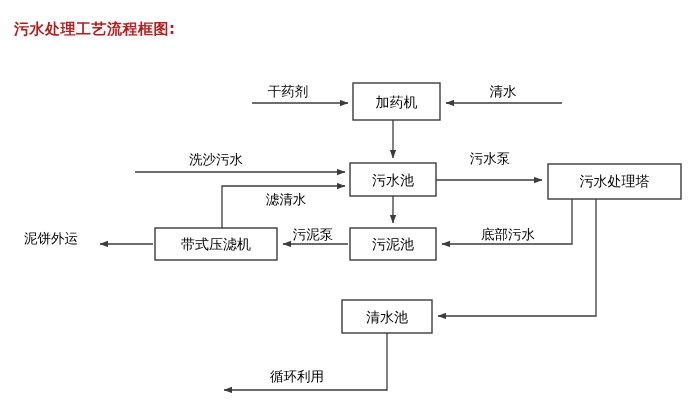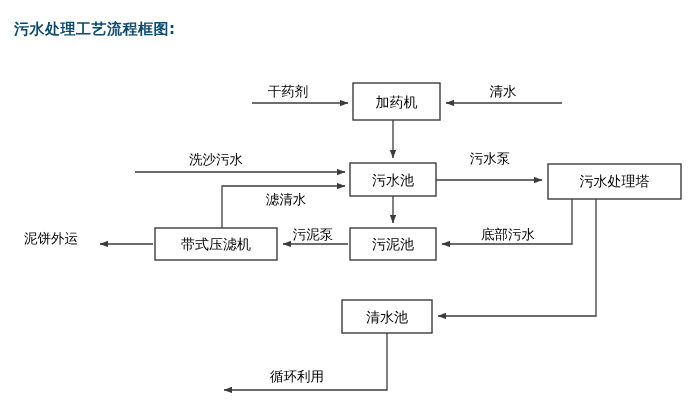--- a/index.html
+++ b/index.html
@@ -14,21 +14,21 @@
     background: #ffffff;
     overflow: hidden;
     font-family: "DejaVu Sans", "Liberation Sans", sans-serif;
   }
   #diagram-title {
     position: absolute;
     left: 14px;
     top: 20px;
     font-size: 15px;
     font-weight: bold;
-    color: #0c4a6e;
+    color: #b91c1c;
     letter-spacing: 0.5px;
     white-space: nowrap;
   }
   svg#flow {
     position: absolute;
     left: 0;
     top: 0;
     width: 700px;
     height: 420px;
   }

